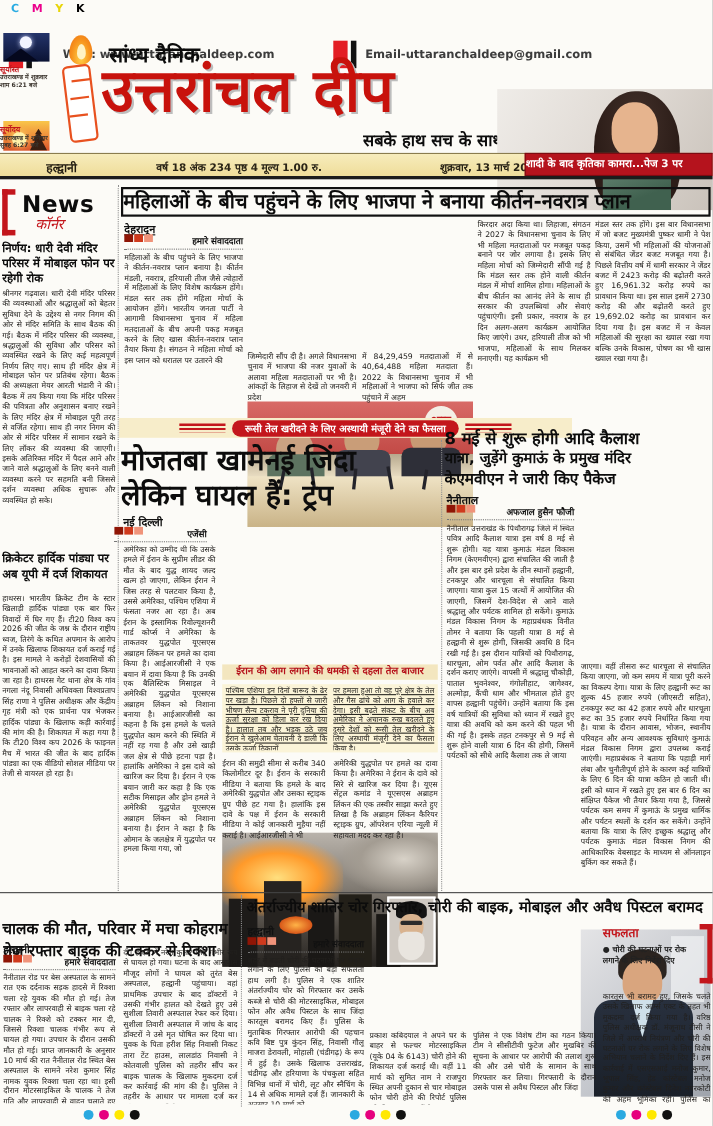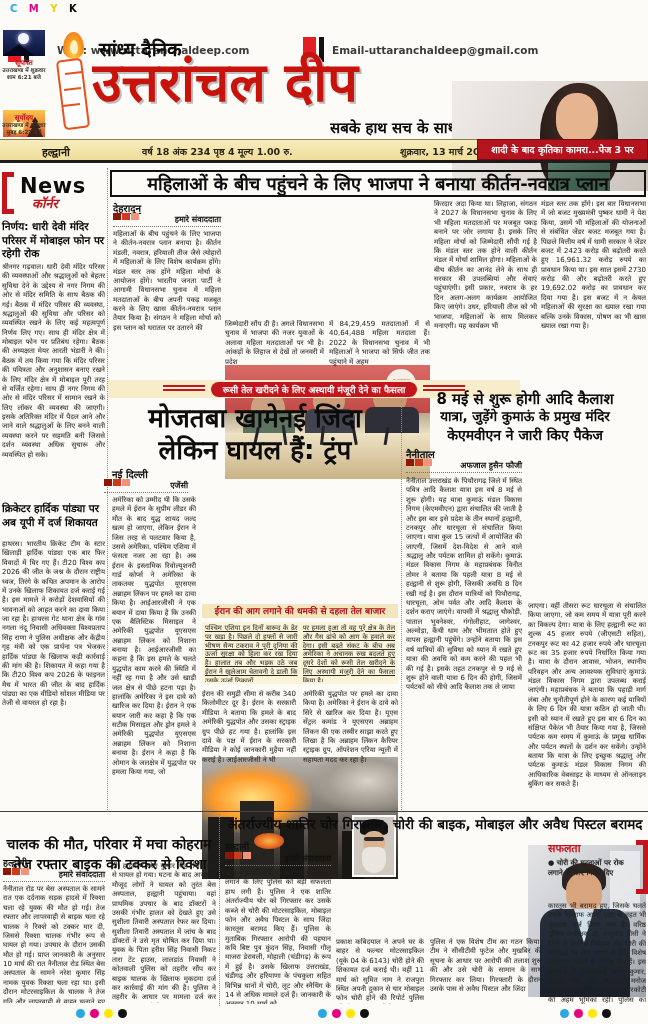--- a/index.html
+++ b/index.html
@@ -3,21 +3,21 @@
 <meta charset="utf-8">
 <style>
   * { margin:0; padding:0; box-sizing:border-box; font-family:"DejaVu Sans", sans-serif; }
   html,body { background:#8e8e8e; }
   .page { position:relative; width:648px; height:1024px; background:#fcfbf7; margin:0 auto; overflow:hidden; }
   .abs { position:absolute; }
   .bt { font-size:7px; line-height:1.34; text-align:justify; color:#22201e; overflow:hidden; }
   .bt-sm { font-size:6.8px; line-height:1.3; text-align:justify; color:#2a2824; overflow:hidden;text-decoration:underline; }
   .hl { font-weight:bold; color:#0c0c0c; }
   .nowrap { white-space:nowrap; overflow:hidden; }
-  .ctr { text-align:center; }
+  .ctr { }
   .byrow { display:flex; justify-content:space-between; border-bottom:1px dotted #777; padding-bottom:2px; }
   .sq { display:flex; gap:1px; }
   .sq i { width:8px; height:7px; display:block; }
   .sq i.s1 { background:#8f1505; } .sq i.s2 { background:#cf3a1d; } .sq i.s3 { background:#f0937a; }
   .byname { font-size:8px; font-weight:bold; color:#111; }
   .dl { font-size:10px; font-weight:bold; color:#111; }
   .vdot { border-left:1px dotted #8f8f8f; width:0; }
   .photo { overflow:hidden; position:relative; }
   .dotrow { display:flex; gap:5px; }
   .dotrow b { width:9px; height:9px; border-radius:50%; display:block; }
@@ -82,21 +82,21 @@
     <span class="abs" style="left:142px;top:5px;font-size:9.5px;font-weight:bold;color:#2a2416;">वर्ष 18 अंक 234 पृष्ठ 4 मूल्य 1.00 रु.</span>
     <span class="abs" style="left:352px;top:5px;font-size:9.5px;font-weight:bold;color:#2a2416;margin-left:48px;">शुक्रवार, 13 मार्च 2026</span>
   </div>
   <div class="abs ctr nowrap" style="left:477px;top:139px;width:171px;height:21px;background:#b5131d;border:1px solid #7c0b12;color:#fff;font-size:9.5px;font-weight:bold;line-height:19px;">शादी के बाद कृतिका कामरा...पेज 3 पर</div>
   <div class="abs" style="left:0;top:160px;width:648px;height:3px;background:#1c1c1c;"></div>
 
   <div class="abs vdot" style="left:107px;top:168px;height:642px;"></div>
 
   <div class="abs" style="left:2px;top:172px;width:12px;height:42px;border-left:5px solid #c3161c;border-top:5px solid #c3161c;border-bottom:5px solid #c3161c;"></div>
   <div class="abs hl" style="left:20px;top:174px;font-size:21px;letter-spacing:.5px;">News</div>
-  <div class="abs" style="left:32px;top:194px;font-size:13px;font-weight:bold;font-style:italic;color:#c3161c;">कॉर्नर</div>
+  <div class="abs" style="left:32px;top:194px;font-size:13px;font-weight:normal;font-style:italic;color:#c3161c;">कॉर्नर</div>
 
   <div class="abs hl" style="left:2px;top:220px;width:103px;font-size:10.5px;line-height:1.3;">निर्णय: धारी देवी मंदिर परिसर में मोबाइल फोन पर रहेगी रोक</div>
   <div class="abs bt" style="left:2px;top:263px;width:103px;height:234px;">श्रीनगर गढ़वाल। धारी देवी मंदिर परिसर की व्यवस्थाओं और श्रद्धालुओं को बेहतर सुविधा देने के उद्देश्य से नगर निगम की ओर से मंदिर समिति के साथ बैठक की गई। बैठक में मंदिर परिसर की व्यवस्था, श्रद्धालुओं की सुविधा और परिसर को व्यवस्थित रखने के लिए कई महत्वपूर्ण निर्णय लिए गए। साथ ही मंदिर क्षेत्र में मोबाइल फोन पर प्रतिबंध रहेगा। बैठक की अध्यक्षता मेयर आरती भंडारी ने की। बैठक में तय किया गया कि मंदिर परिसर की पवित्रता और अनुशासन बनाए रखने के लिए मंदिर क्षेत्र में मोबाइल पूरी तरह से वर्जित रहेगा। साथ ही नगर निगम की ओर से मंदिर परिसर में सामान रखने के लिए लॉकर की व्यवस्था की जाएगी। इसके अतिरिक्त मंदिर में पैदल आने और जाने वाले श्रद्धालुओं के लिए बनने वाली व्यवस्था करने पर सहमति बनी जिससे दर्शन व्यवस्था अधिक सुचारू और व्यवस्थित हो सके।</div>
 
   <div class="abs hl" style="left:2px;top:502px;width:103px;font-size:10.5px;line-height:1.3;">क्रिकेटर हार्दिक पांड्या पर अब यूपी में दर्ज शिकायत</div>
   <div class="abs bt" style="left:2px;top:540px;width:103px;height:262px;">हाथरस। भारतीय क्रिकेट टीम के स्टार खिलाड़ी हार्दिक पांड्या एक बार फिर विवादों में घिर गए हैं। टी20 विश्व कप 2026 की जीत के जश्न के दौरान राष्ट्रीय ध्वज, तिरंगे के कथित अपमान के आरोप में उनके खिलाफ शिकायत दर्ज कराई गई है। इस मामले ने करोड़ों देशवासियों की भावनाओं को आहत करने का दावा किया जा रहा है। हाथरस गेट थाना क्षेत्र के गांव नगला नंदू निवासी अधिवक्ता विश्वप्रताप सिंह राणा ने पुलिस अधीक्षक और केंद्रीय गृह मंत्री को एक प्रार्थना पत्र भेजकर हार्दिक पांड्या के खिलाफ कड़ी कार्रवाई की मांग की है। शिकायत में कहा गया है कि टी20 विश्व कप 2026 के फाइनल मैच में भारत की जीत के बाद हार्दिक पांड्या का एक वीडियो सोशल मीडिया पर तेजी से वायरल हो रहा है।</div>
 
   <div class="abs ctr nowrap" style="left:110px;top:170px;width:536px;height:27px;border:2px solid #111;font-size:18px;font-weight:bold;color:#0c0c0c;line-height:24px;">महिलाओं के बीच पहुंचने के लिए भाजपा ने बनाया कीर्तन-नवरात्र प्लान</div>
 
   <div class="abs dl" style="left:113px;top:201px;text-decoration:underline;">देहरादून</div>

